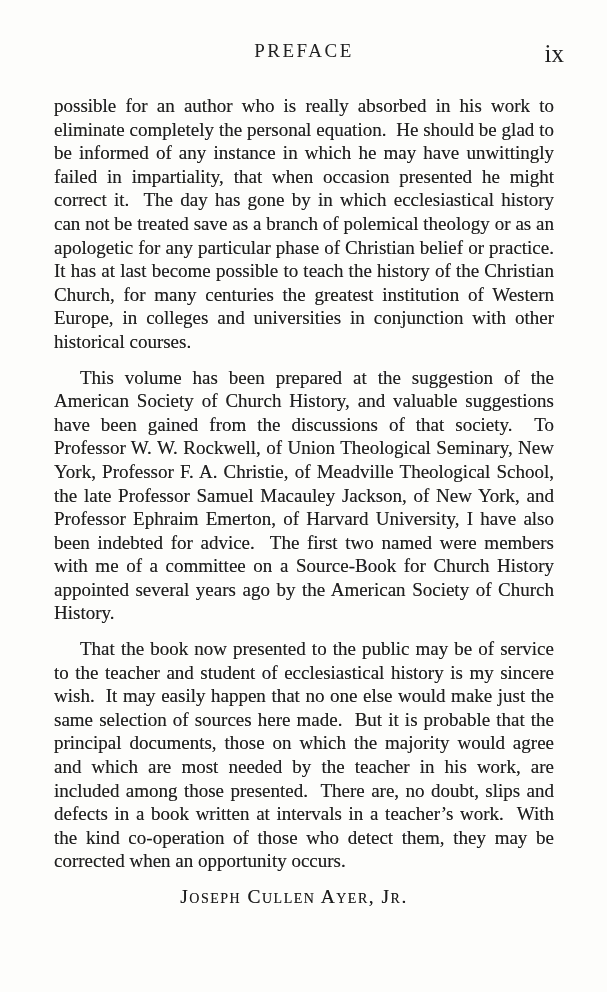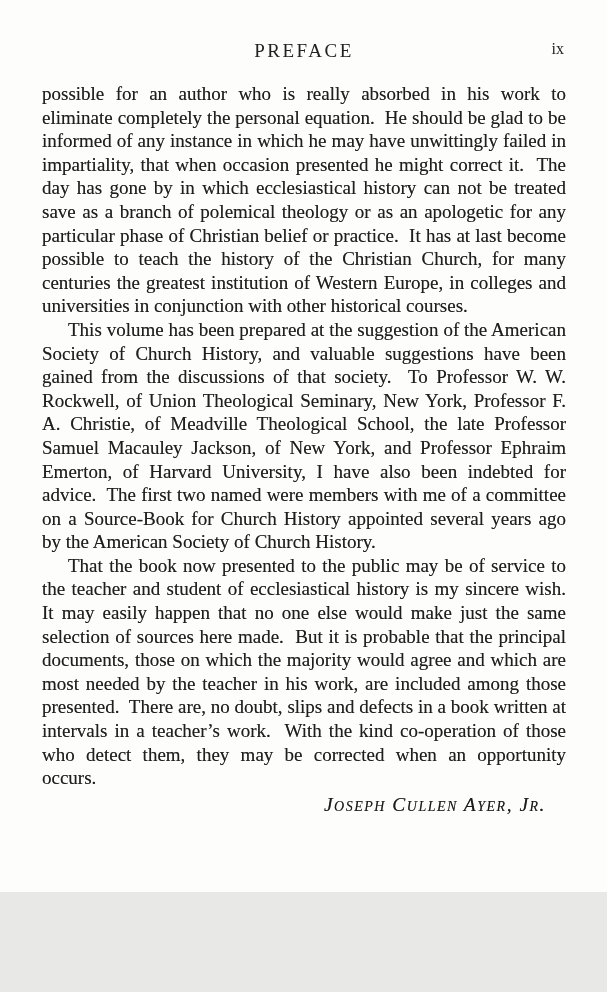--- a/index.html
+++ b/index.html
@@ -3,21 +3,21 @@
 <meta charset="utf-8">
 <style>
   html, body {
     margin: 0;
     padding: 0;
     background: #e8e8e6;
   }
   .page {
     position: relative;
     width: 607px;
-    height: 892px;
+    height: 992px;
     margin: 0 auto;
     background: #fdfdfb;
     color: #1f1f1f;
     font-family: "Liberation Serif", "DejaVu Serif", serif;
     overflow: hidden;
   }
   .page-header {
     position: absolute;
     left: 42px;
     top: 40px;
@@ -28,52 +28,51 @@
     display: block;
     text-align: center;
     font-size: 19px;
     letter-spacing: 2.5px;
     color: #222;
   }
   .page-number {
     position: absolute;
     right: 2px;
     top: 0;
-    font-size: 16px;
+    font-size: 25px;
     color: #222;
   }
   .text-block {
     position: absolute;
     left: 42px;
     top: 82px;
     width: 524px;
   }
   .para {
-    margin: 0;
+    margin: 12px;
     font-size: 19px;
     line-height: 23.6px;
     text-align: justify;
     white-space: pre-wrap;
     text-shadow: 0 0 0.5px rgba(30,30,30,0.55);
   }
   .para.indented {
     text-indent: 26px;
   }
   .book-title-italic {
   }
   .signature {
     margin: 3px 20px 0 0;
     font-size: 19.5px;
     line-height: 24px;
-    text-align: right;
+    text-align: center;
     font-variant: small-caps;
     letter-spacing: 1.5px;
     color: #1c1c1c;
     text-shadow: 0 0 0.5px rgba(30,30,30,0.55);
-    font-style: italic;
   }
 </style>
 </head>
 <body>
 
 <div class="page">
 
   <div class="page-header">
     <span class="running-title">PREFACE</span>
     <span class="page-number">ix</span>

